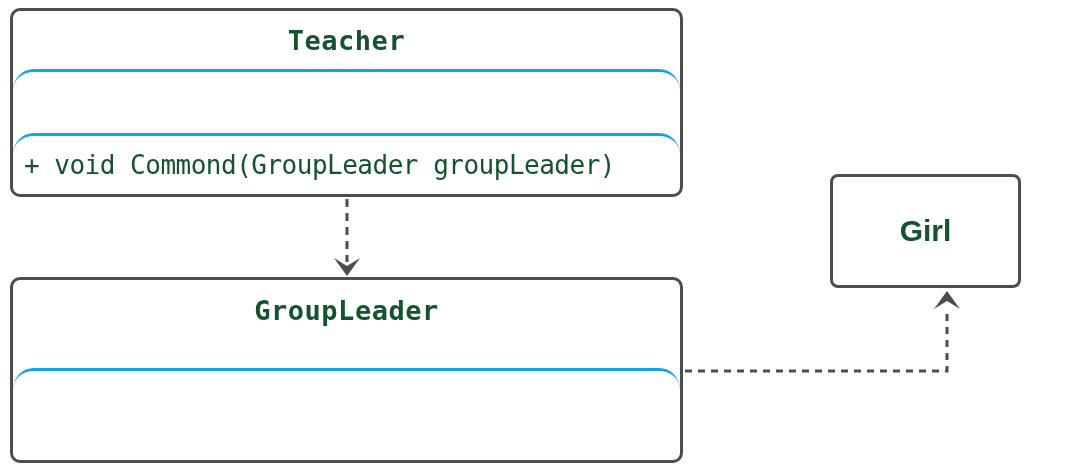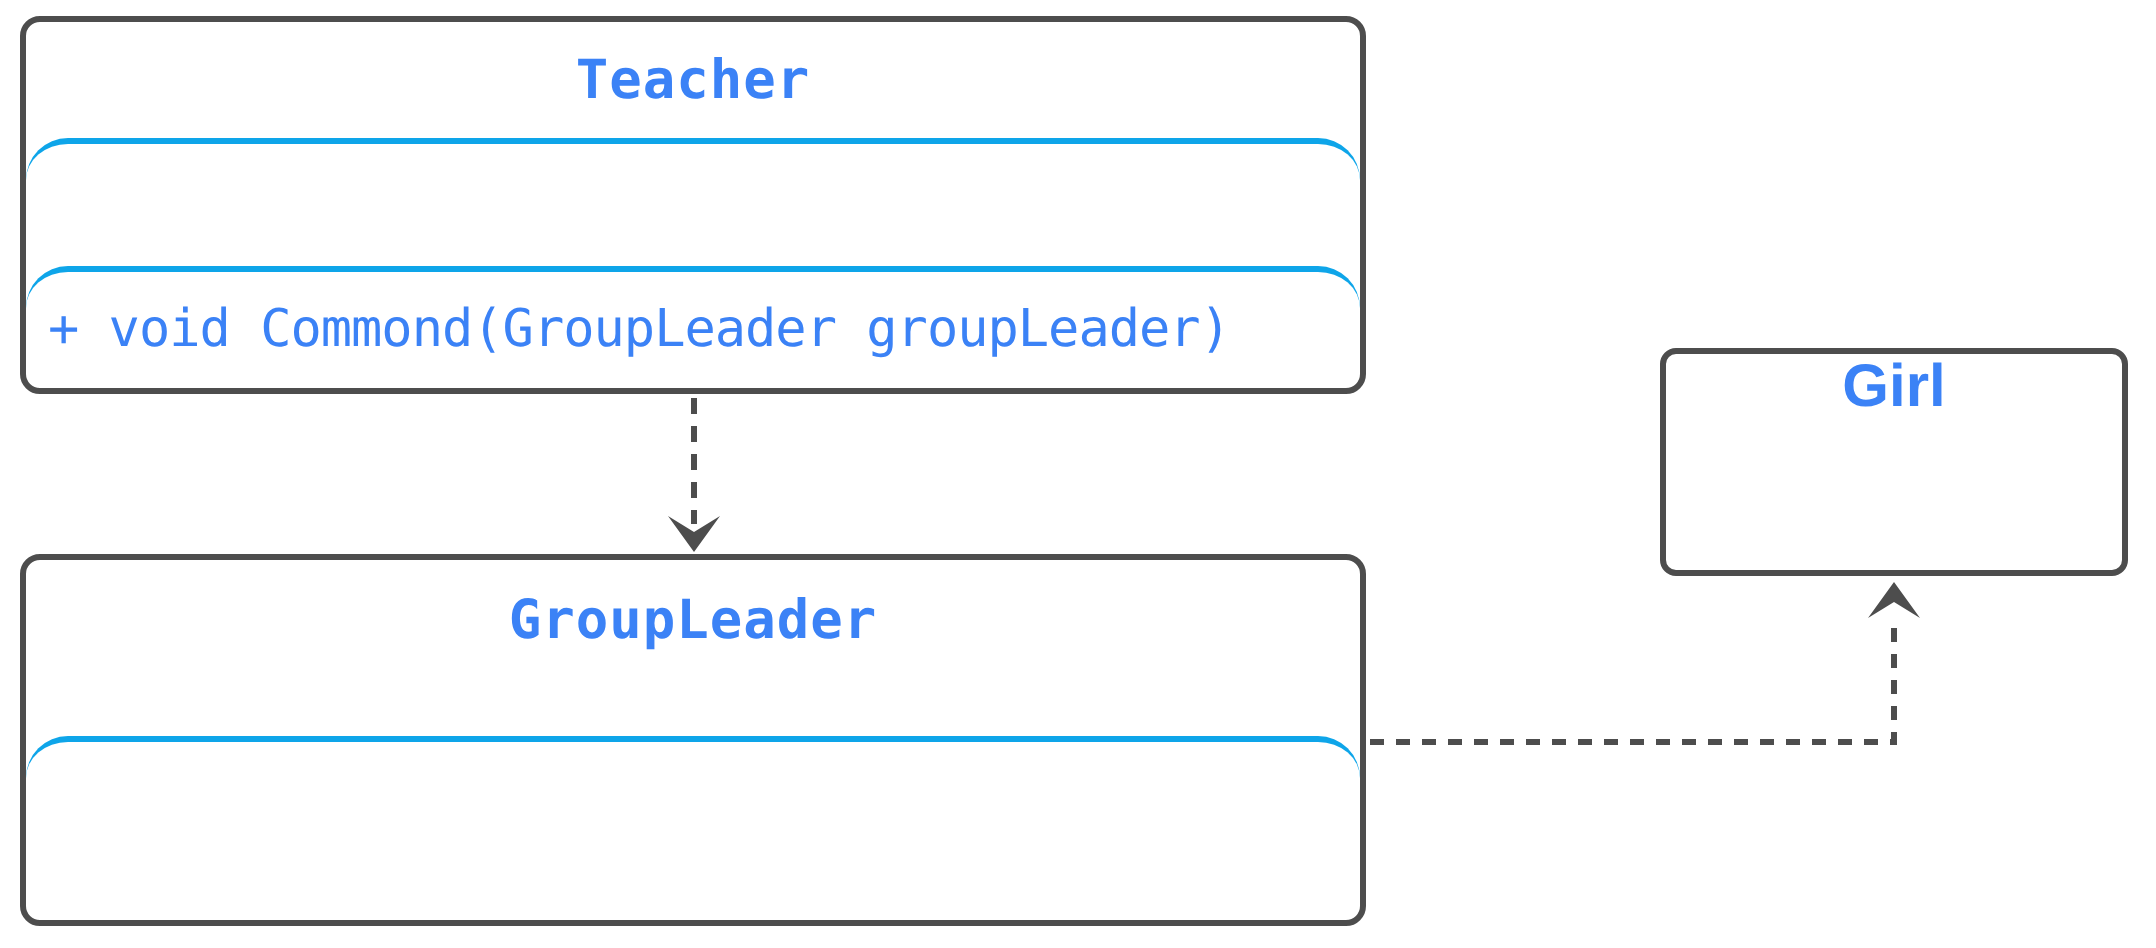--- a/index.html
+++ b/index.html
@@ -16,21 +16,21 @@
     font-family: "DejaVu Sans Mono", monospace;
   }
   .class-box {
     position: absolute;
     box-sizing: border-box;
     border: 3px solid #4d4d4d;
     border-radius: 10px;
     background: #ffffff;
     display: flex;
     flex-direction: column;
-    color: #3b82f6;
+    color: #14532d;
   }
   .sec {
     box-sizing: border-box;
     display: flex;
     align-items: center;
   }
   .sec + .sec {
     border-top: 3px solid #0ea5e9;
     border-radius: 21px;
   }
@@ -52,24 +52,24 @@
   }
   .box-teacher { left: 10px; top: 8px; width: 673px; height: 189px; }
   .box-teacher .sec-title { height: 58px; }
   .box-teacher .sec-attrs { height: 64px; }
 
   .box-groupleader { left: 10px; top: 277px; width: 673px; height: 186px; gap: 27px; }
   .box-groupleader .sec-title { height: 61px; }
   .box-groupleader .sec-attrs { height: 63px; }
 
   .box-girl {
-    left: 830px; top: 174px; width: 234px; height: 114px;
+    left: 830px; top: 174px; width: 191px; height: 114px;
     border-width: 3px;
     border-radius: 8px;
-    align-items: flex-start;
+    align-items: center;
     justify-content: center;
     font-family: "Liberation Sans", sans-serif;
     font-weight: bold;
     font-size: 30px;
     flex-direction: row;
   }
   .connector-layer {
     position: absolute;
     left: 0; top: 0;
     width: 1078px;

